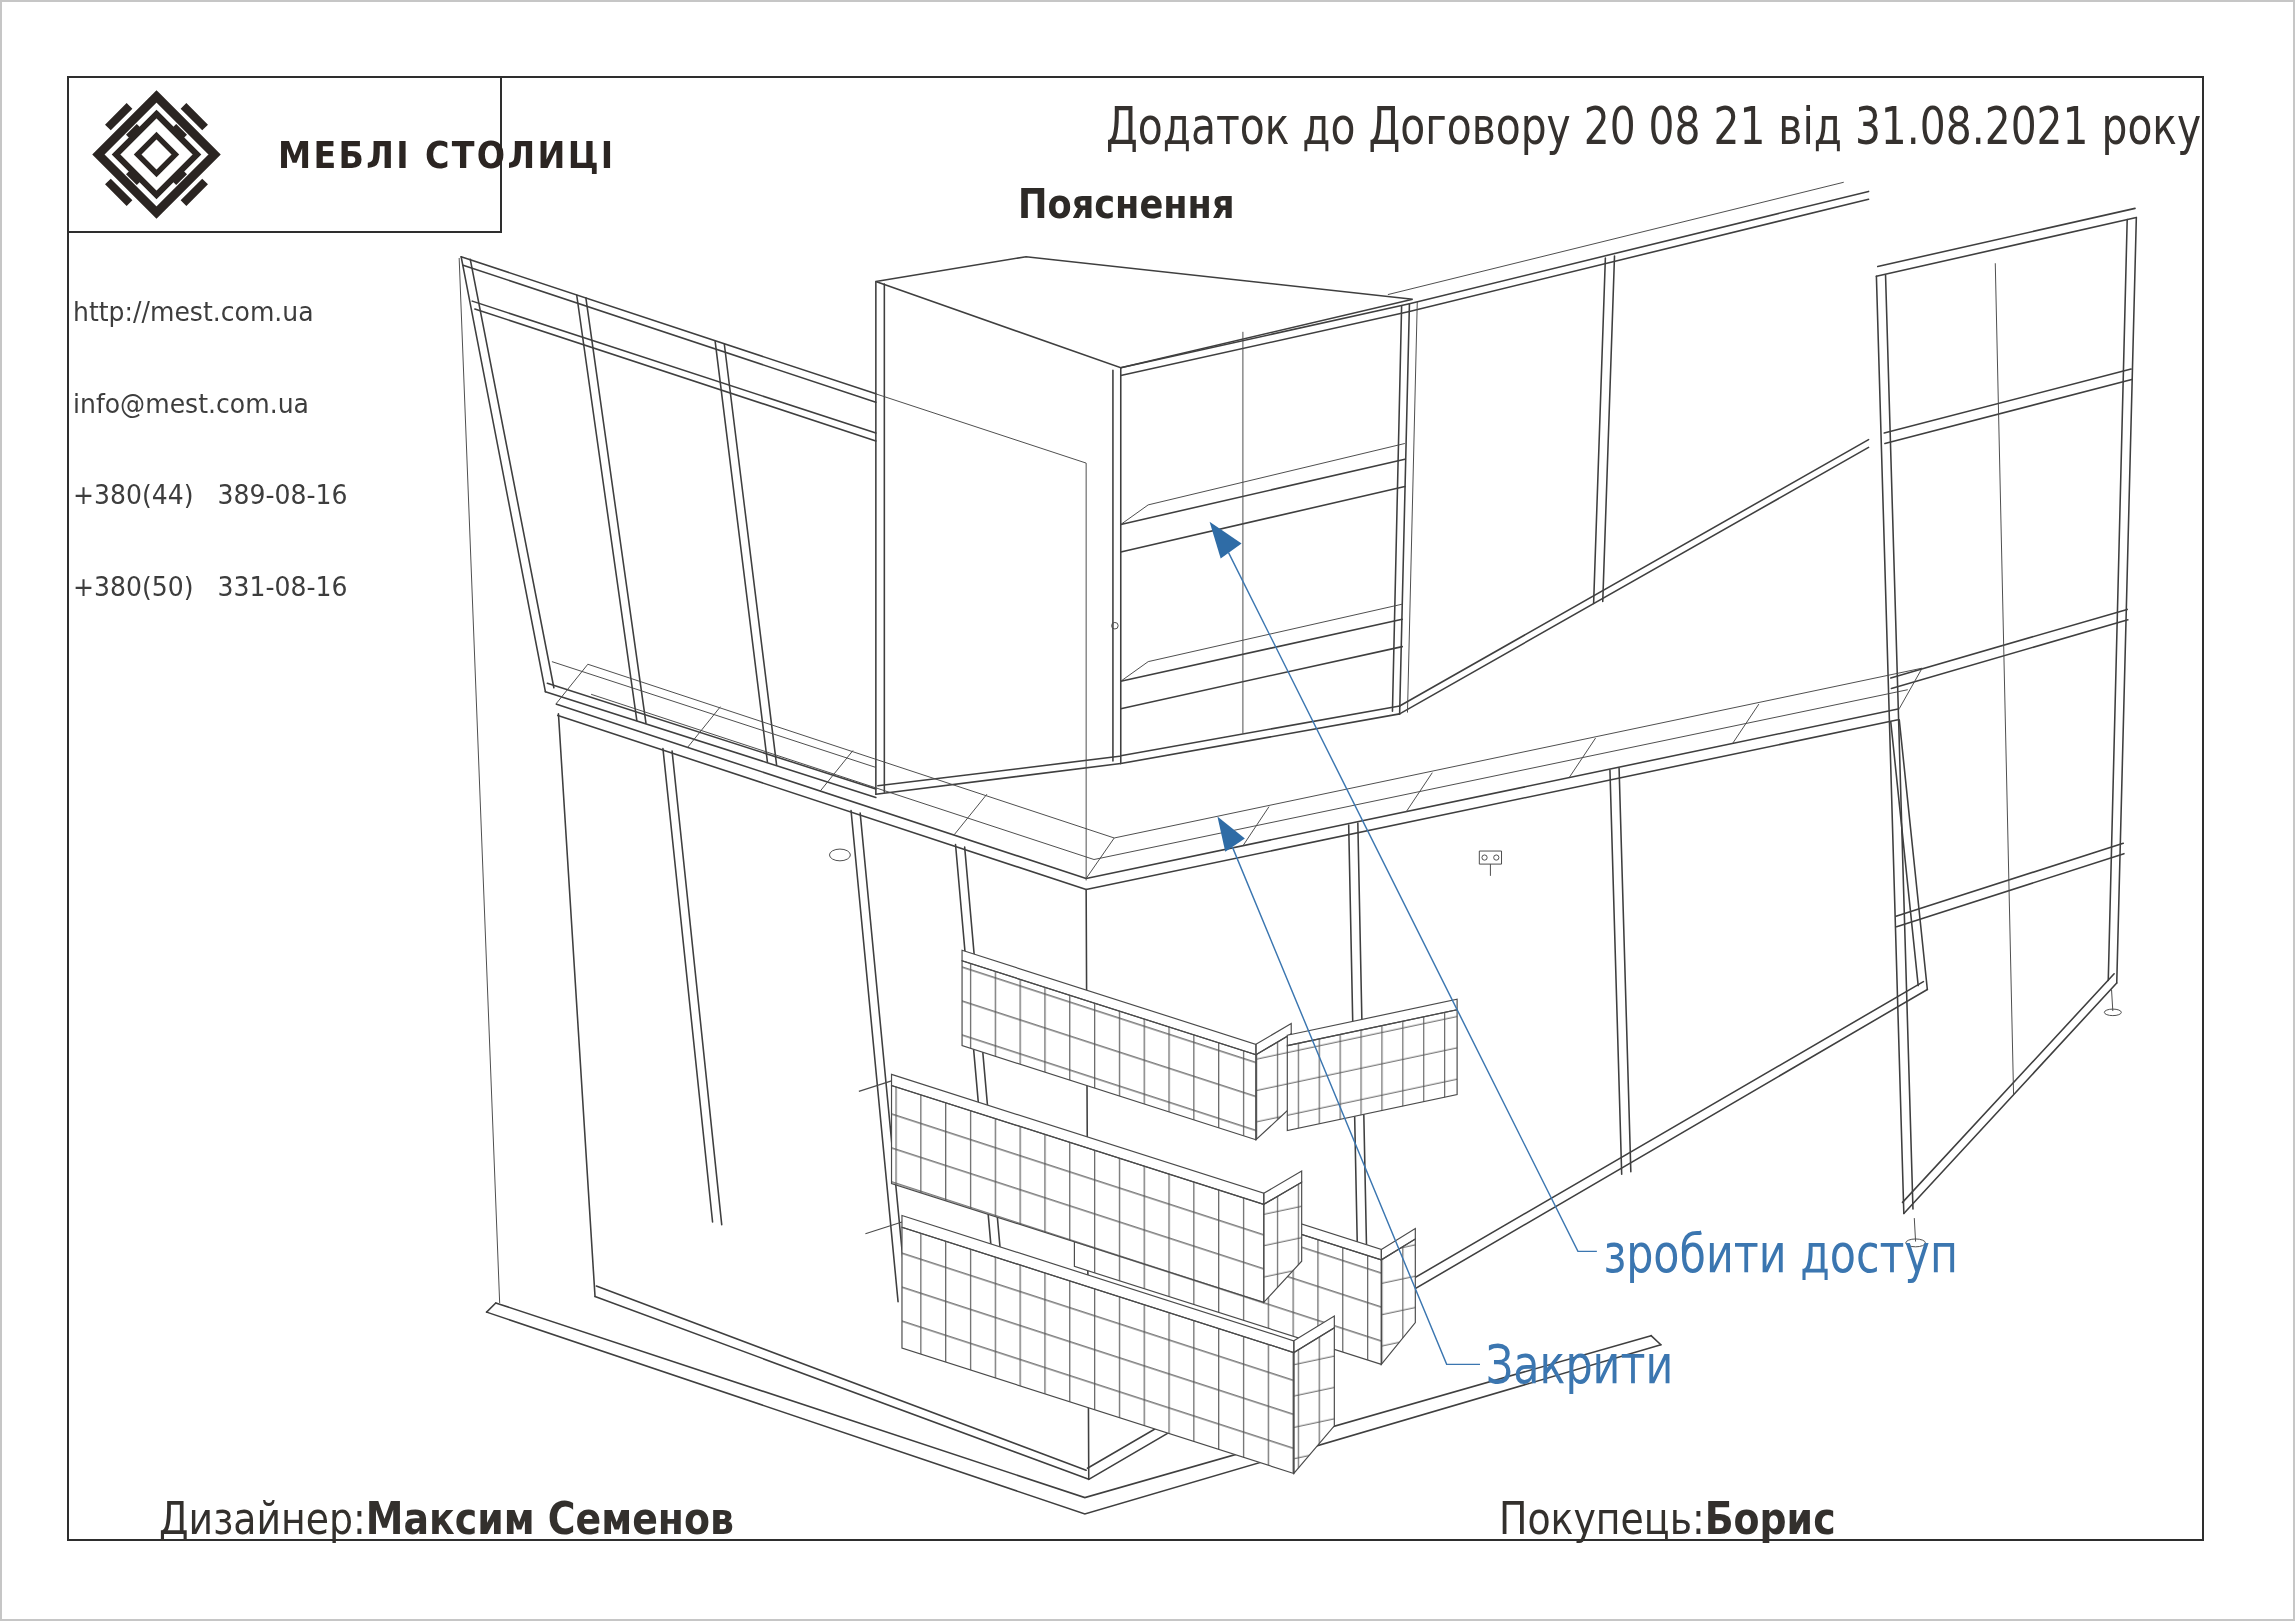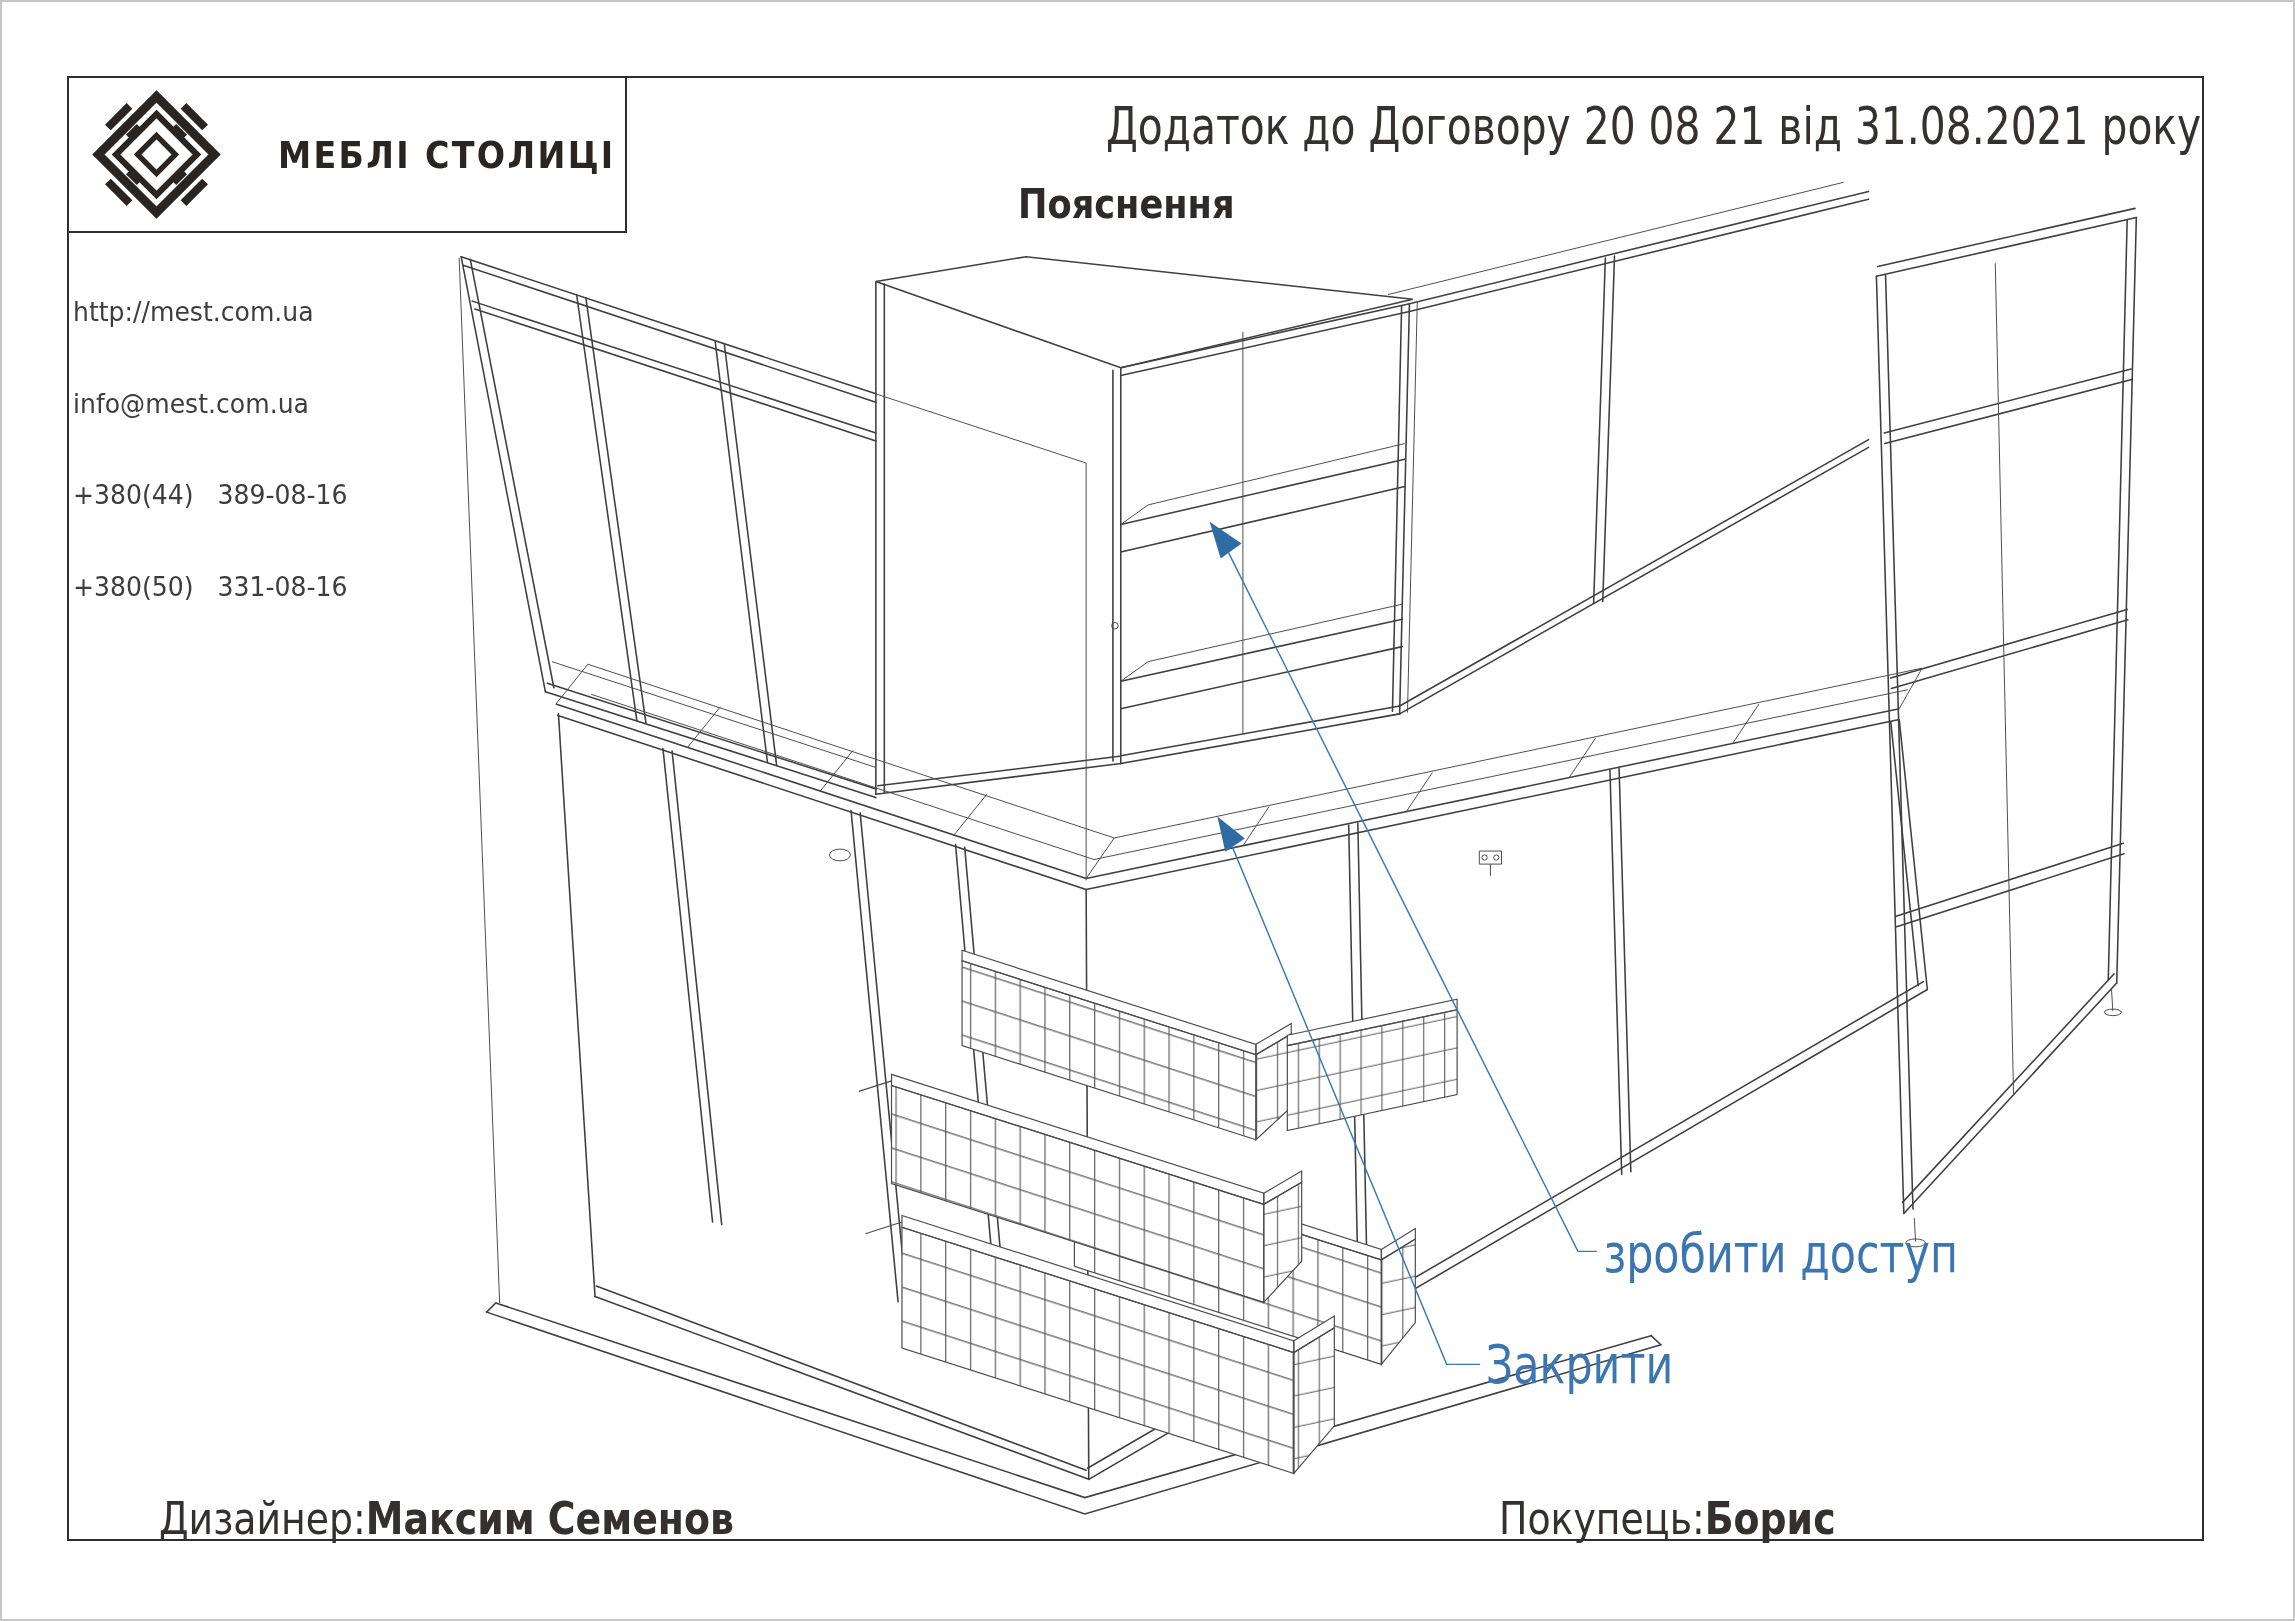--- a/index.html
+++ b/index.html
@@ -6,21 +6,21 @@
   .page{
     position:relative; width:2295px; height:1621px; background:#ffffff;
     box-sizing:border-box; border:2px solid #c6c6c6; overflow:hidden;
     font-family:"DejaVu Sans","Liberation Sans",sans-serif;
   }
   .frame{
     position:absolute; left:65px; top:74px; width:2137px; height:1465px;
     border:2.6px solid #2e2e2e; box-sizing:border-box;
   }
   .logo-box{
-    position:absolute; left:65px; top:74px; width:560px; height:157px;
+    position:absolute; left:65px; top:74px; width:435px; height:157px;
     border:2.6px solid #2e2e2e; box-sizing:border-box; background:#fff;
   }
   .logo-mark{position:absolute; left:19.6px; top:9.1px; width:135px; height:135px;}
   .brand{
     position:absolute; left:209px; top:56px; font-size:37px; font-weight:bold;
     color:#2b2522; letter-spacing:2.6px; white-space:nowrap;
     transform:scaleX(.90); transform-origin:left center;
   }
   .contacts{
     position:absolute; left:71px; top:234px; font-size:27px; color:#3d3d3d;

